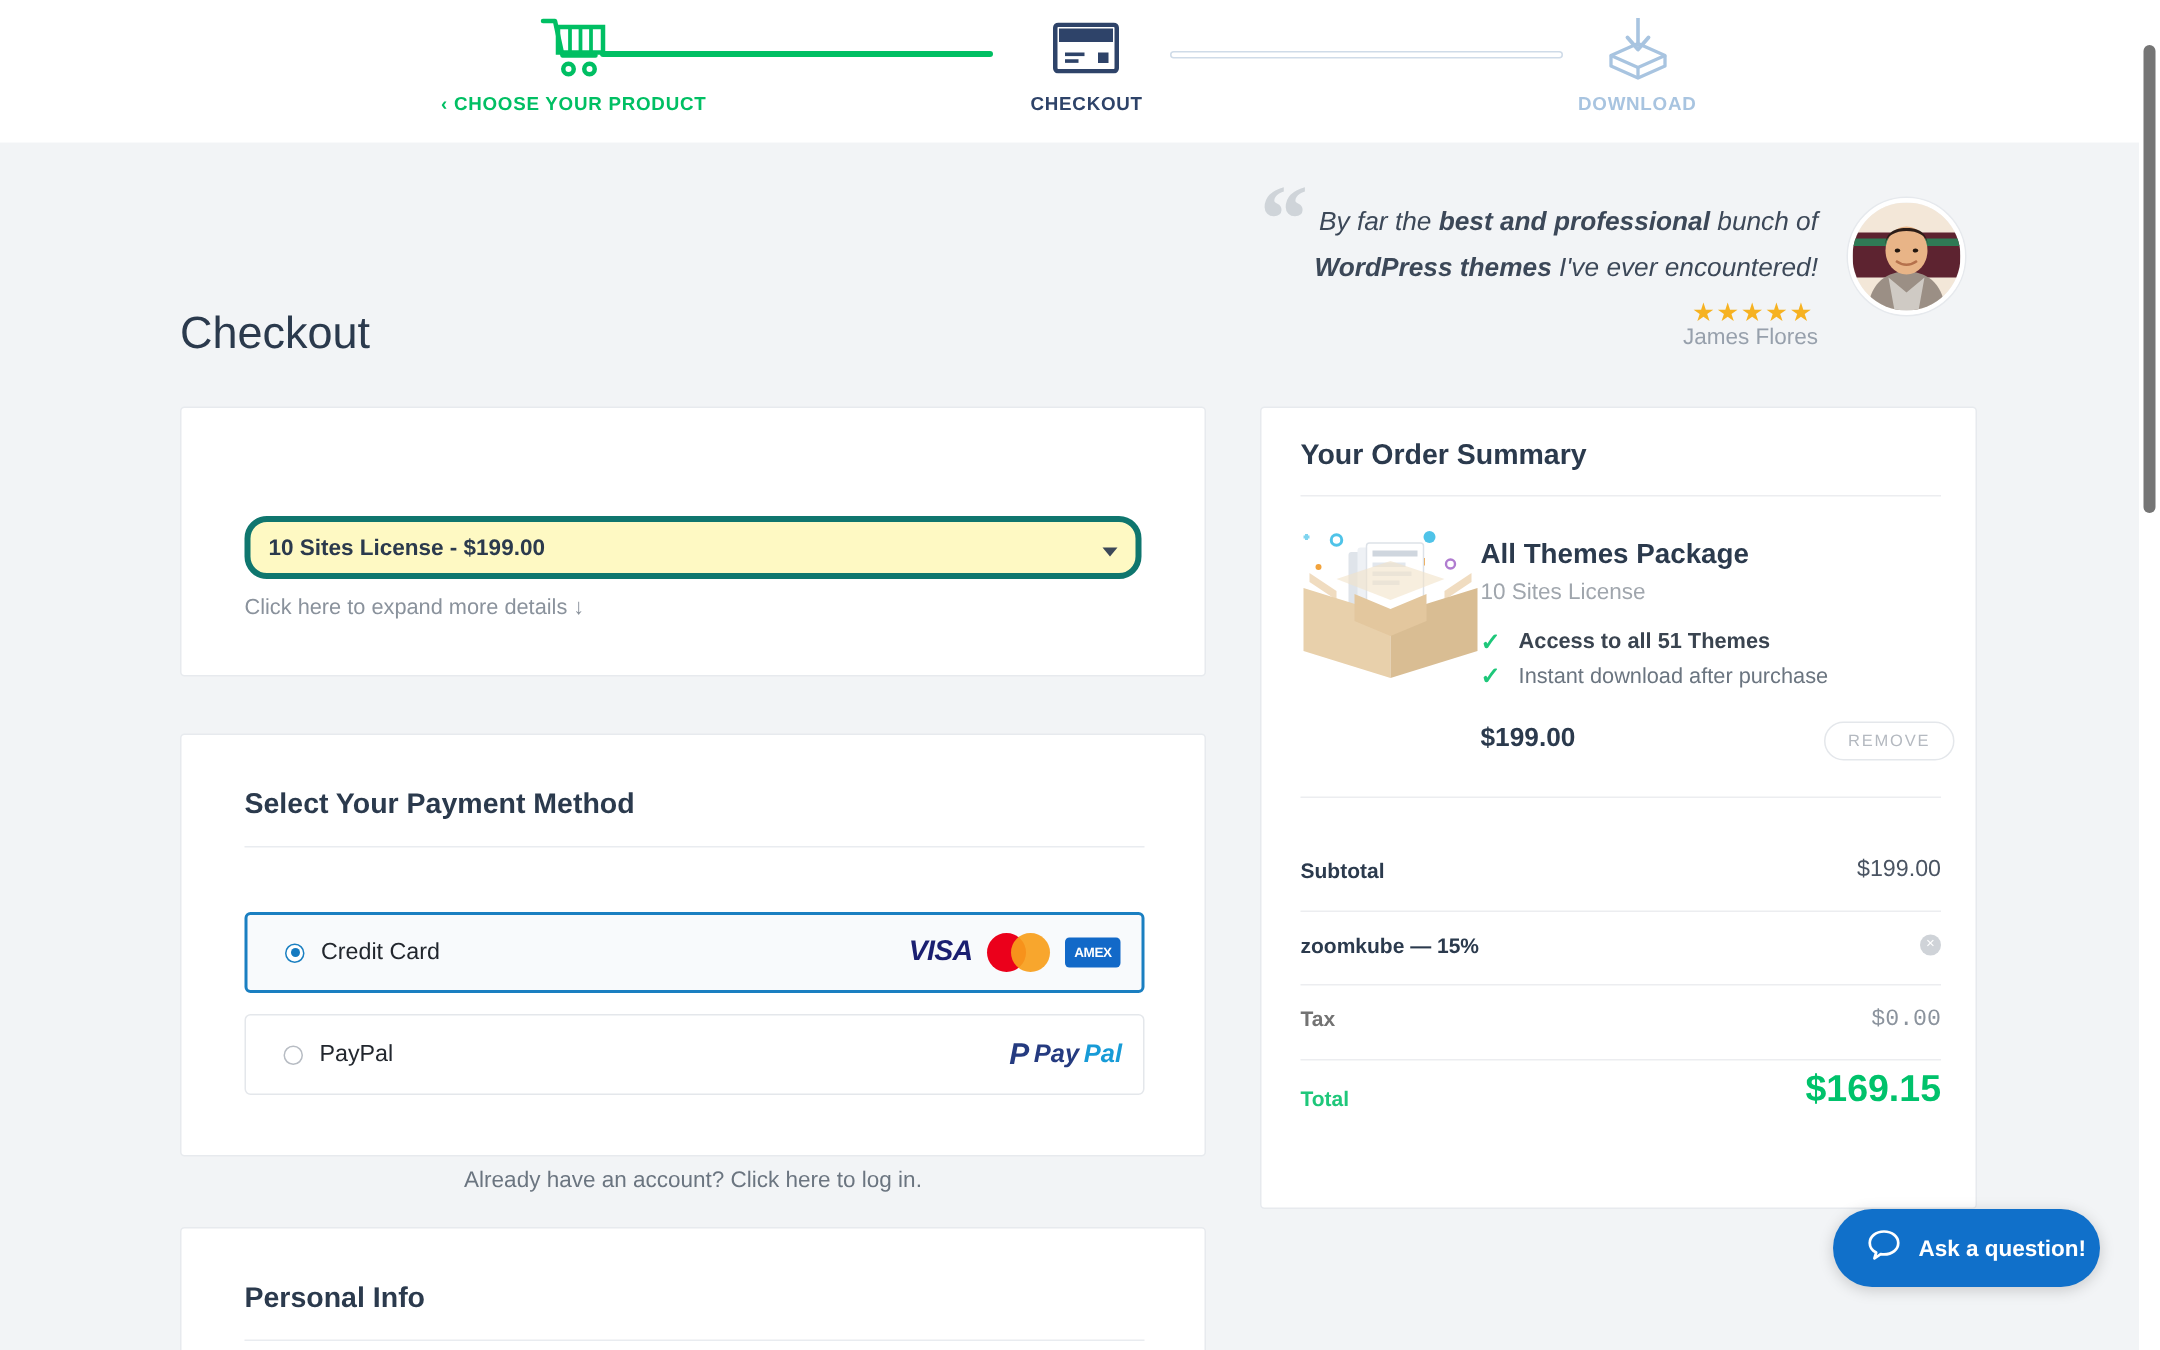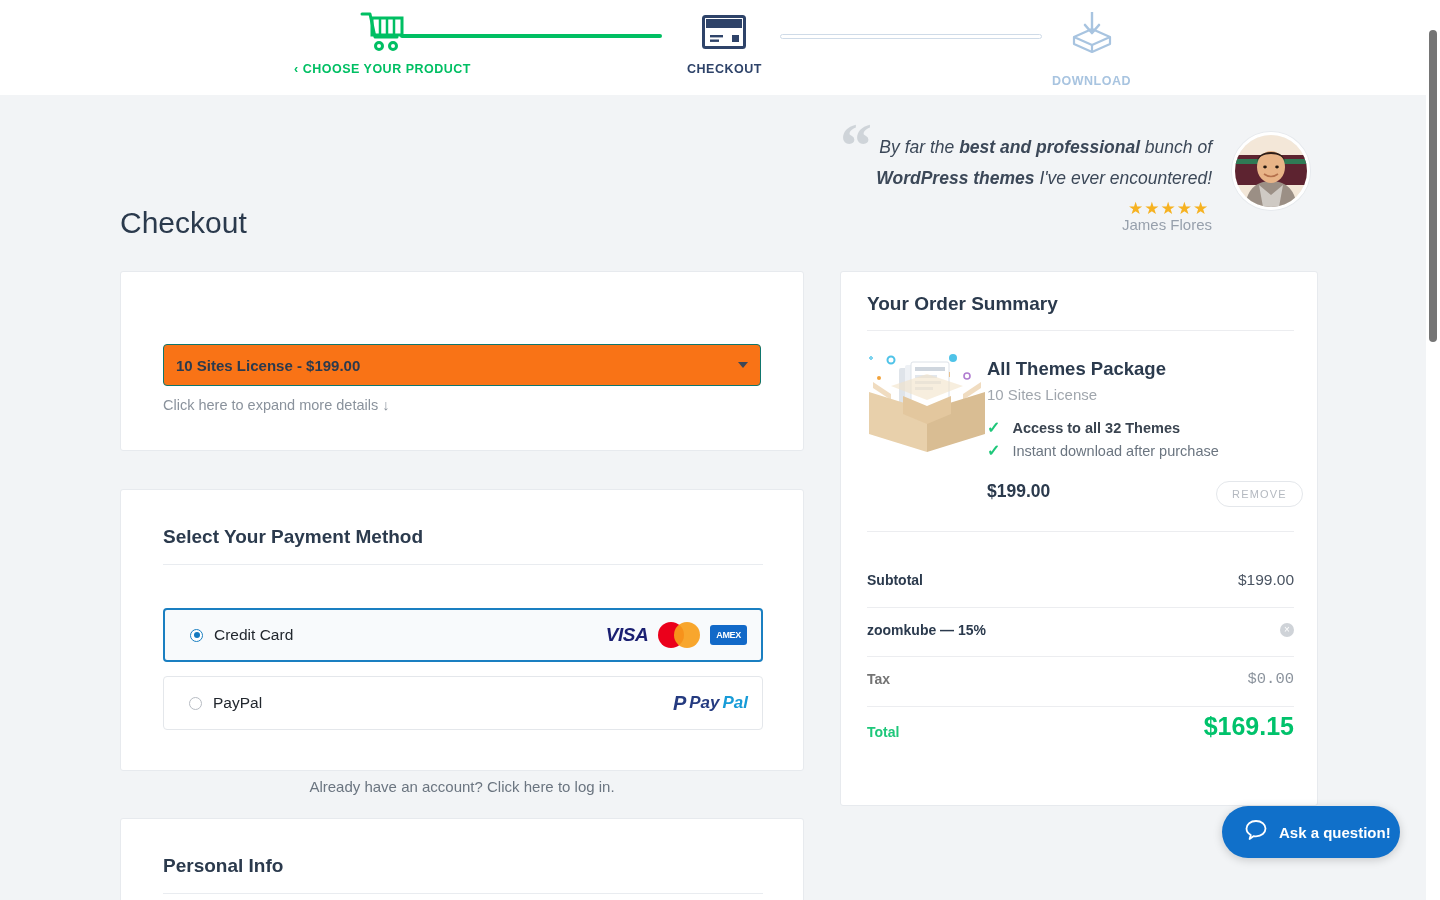--- a/index.html
+++ b/index.html
@@ -24,21 +24,21 @@
   .step-icon { height: 48px; display: flex; align-items: center; justify-content: center; }
   .step-label {
     margin-top: 6px;
     font-size: 12.5px; font-weight: bold;
     letter-spacing: 0.5px; white-space: nowrap;
   }
   .step-1 { left: 294px; }
   .step-1 .step-label { color: #00bf63; }
   .step-2 { left: 687px; }
   .step-2 .step-label { color: #2e4369; }
-  .step-3 { left: 1052px; gap: 12px; }
+  .step-3 { left: 1052px; }
   .step-3 .step-label { color: #a8c4e0; }
 
   .connector { position: absolute; height: 4px; border-radius: 2px; top: 34px; }
   .connector.done { left: 400px; width: 262px; background: #00bf63; }
   .connector.todo {
     left: 780px; width: 262px; height: 5px;
     background: #ffffff; border: 1px solid #cfdbe8; border-radius: 3px;
   }
 
   
@@ -90,22 +90,22 @@
   .card-personal .card-title { left: 42px; top: 36px; }
 
   .hr { position: absolute; height: 1px; background: #e9ecf0; }
   .card-payment .hr { left: 42px; top: 74px; width: 600px; }
   .card-personal .hr { left: 42px; top: 74px; width: 600px; }
 
   
   .select-box {
     position: absolute; left: 42px; top: 72px;
     width: 598px; height: 42px;
-    border: 1px solid #0f766e; border-radius: 4px;
-    background: #f97316; display: flex; align-items: center;
+    border: 4px solid #0f766e; border-radius: 15px;
+    background: #fef9c3; display: flex; align-items: center;
   }
   .select-value { margin-left: 12px; font-size: 15px; font-weight: bold; color: #2b3a4d; }
   .select-caret {
     position: absolute; right: 12px; top: 17px;
     width: 0; height: 0;
     border-left: 5px solid transparent; border-right: 5px solid transparent;
     border-top: 6px solid #3c4858;
   }
   .expand-link {
     position: absolute; left: 42px; top: 125px;
@@ -358,21 +358,21 @@
         <path d="M28 38 L64 52 L100 38 L64 26 Z" fill="#f2e2c8" opacity="0.6"></path>
         <path d="M40 48 L64 58 L88 48 L88 66 L64 76 L40 66 Z" fill="#e3c79e"></path>
       </svg>
     </div>
 
     <div class="product-name">All Themes Package</div>
     <div class="product-sub">10 Sites License</div>
 
     <div class="feature feat-1">
       <span class="chk">✓</span>
-      <span>Access to all 32 Themes</span>
+      <span>Access to all 51 Themes</span>
     </div>
     <div class="feature feat-2">
       <span class="chk">✓</span>
       <span>Instant download after purchase</span>
     </div>
 
     <div class="product-price">$199.00</div>
     <div class="remove-btn">REMOVE</div>
 
     <div class="sum-hr" style="top:259px"></div>

